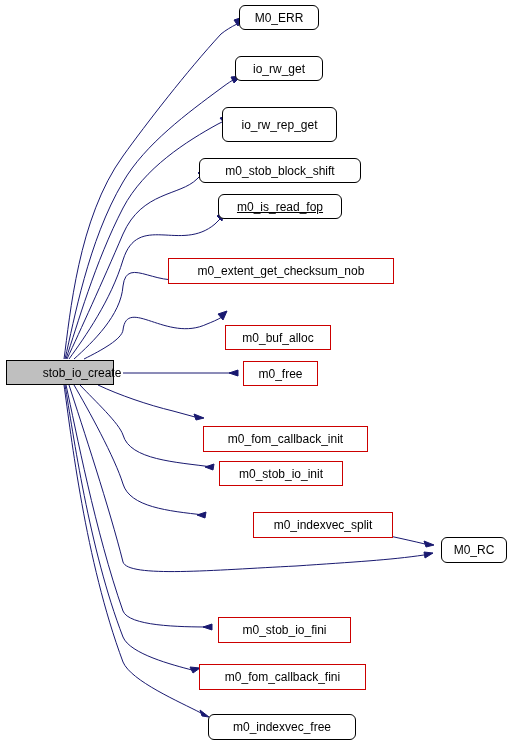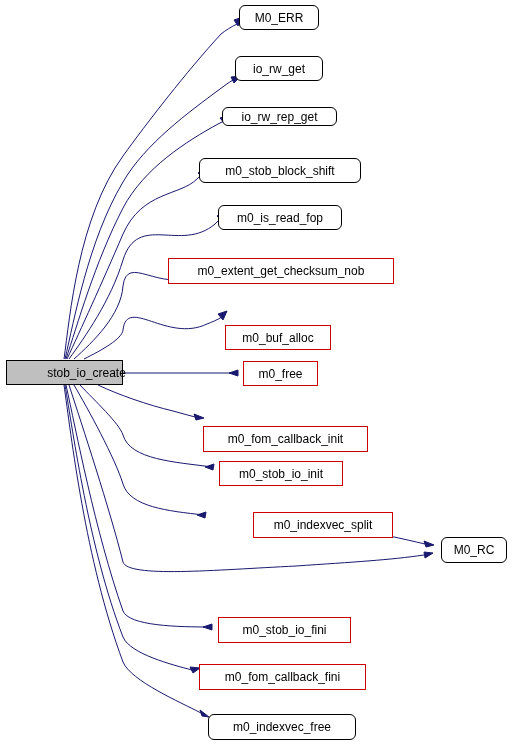--- a/index.html
+++ b/index.html
@@ -89,36 +89,36 @@
       <polygon points="425,558 433,553 424,552"></polygon>
       <path d="M351,528 C376,533 404,539 425,544"></path>
       <polygon points="426,547 434,545 424,541"></polygon>
       <path d="M66,385 C76,430 95,531 123,611 129,626 178,627 211,627"></path>
       <polygon points="212,630 212,624 203,627"></polygon>
       <path d="M65,385 C73,432 89,549 123,637 130,654 173,665 192,670"></path>
       <polygon points="193,673 200,668 190,667"></polygon>
       <path d="M64,385 C71,434 85,560 123,662 131,681 180,702 201,713"></path>
       <polygon points="202,716 209,717 200,710"></polygon>
     </svg>
-<div class="node root" style="left: 6px; top: 360px; width: 117px; height: 25px; padding-left: 44px;">
+<div class="node root" style="left: 6px; top: 360px; width: 108px; height: 25px; padding-left: 44px;">
       <span>stob_io_create</span>
     </div>
     <div class="node black" style="left: 239px; top: 5px; width: 80px; height: 25px;">
       <span>M0_ERR</span>
     </div>
     <div class="node black" style="left: 235px; top: 56px; width: 88px; height: 25px;">
       <span>io_rw_get</span>
     </div>
-    <div class="node black" style="left: 222px; top: 107px; width: 115px; height: 19px;">
+    <div class="node black" style="left: 222px; top: 107px; width: 115px; height: 35px;">
       <span>io_rw_rep_get</span>
     </div>
     <div class="node black" style="left: 199px; top: 158px; width: 162px; height: 25px;">
       <span>m0_stob_block_shift</span>
     </div>
-    <div class="node black" style="left: 218px; top: 205px; width: 124px; height: 25px;">
+    <div class="node black" style="left: 218px; top: 194px; width: 124px; height: 25px; text-decoration: underline;">
       <span>m0_is_read_fop</span>
     </div>
     <div class="node red" style="left: 168px; top: 258px; width: 226px; height: 26px;">
       <span>m0_extent_get_checksum_nob</span>
     </div>
     <div class="node red" style="left: 225px; top: 310px; width: 106px; height: 25px; margin-top: 15px;">
       <span>m0_buf_alloc</span>
     </div>
     <div class="node red" style="left: 243px; top: 361px; width: 75px; height: 25px;">
       <span>m0_free</span>

